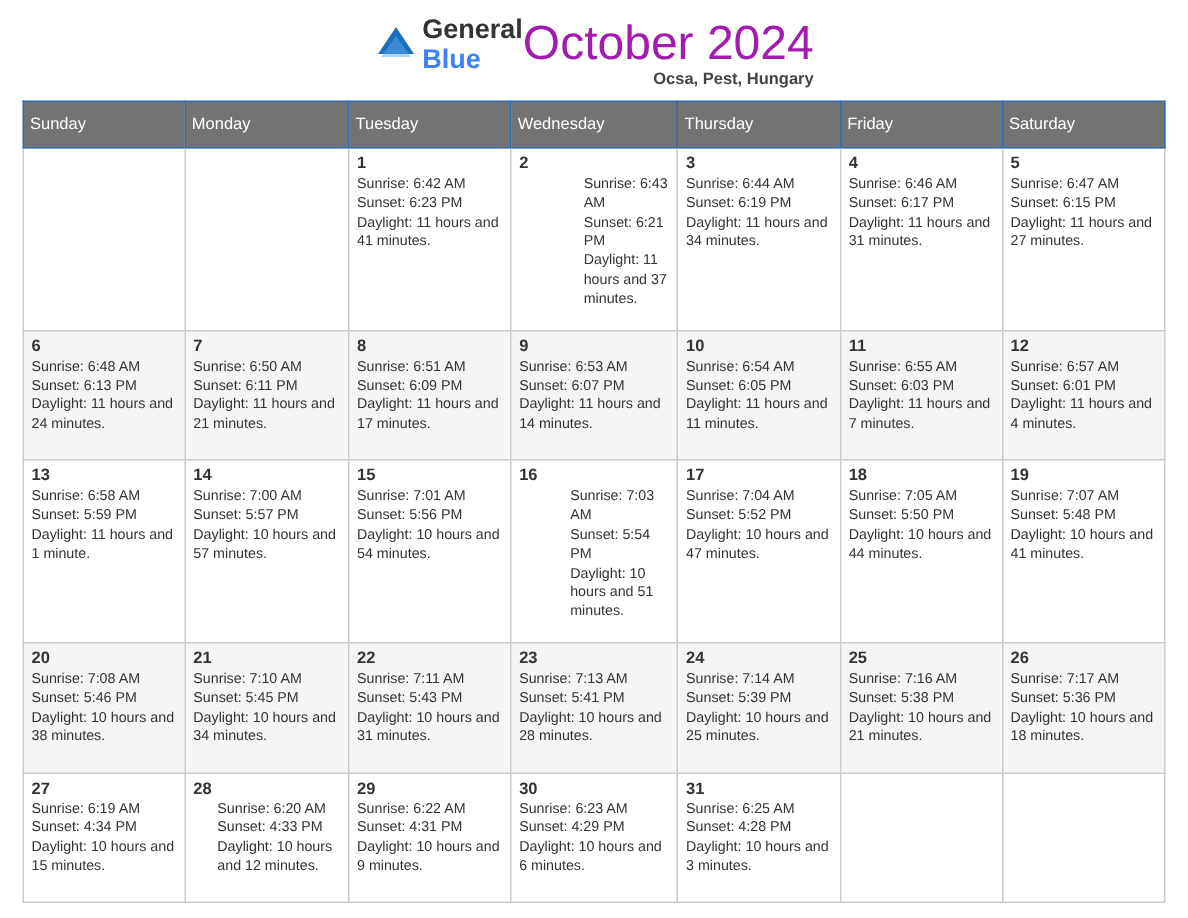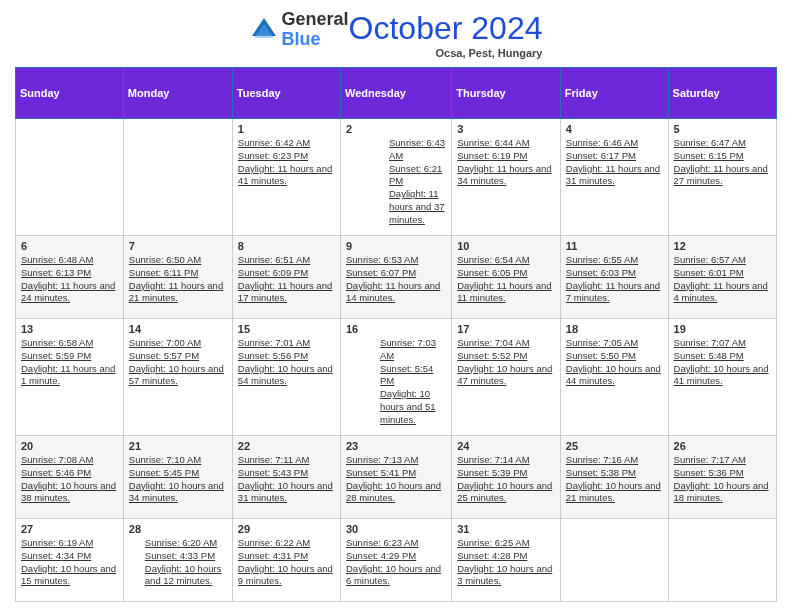--- a/index.html
+++ b/index.html
@@ -38,40 +38,40 @@
     .logo-icon {
       width: 28px;
       height: 28px;
     }
     .title-block {
       text-align: right;
     }
     .month-title {
       font-size: 32px;
       font-weight: normal;
-      color: #1d4ed8;
+      color: #a21caf;
     }
     .location {
       font-size: 11px;
       color: #444;
       font-weight: bold;
     }
     .calendar {
       flex: 1;
       border-collapse: collapse;
       width: 100%;
       font-size: 10px;
     }
     .calendar th {
-      background: #6d28d9;
+      background: #737373;
       color: #fff;
-      padding: 19px 4px;
+      padding: 9px 4px;
       text-align: left;
       font-size: 11px;
-      font-weight: bold;
+      font-weight: normal;
       border: 1px solid #2e6db4;
     }
     .calendar td {
       border: 1px solid #ccc;
       padding: 4px 5px;
       vertical-align: top;
       width: 113px;
       height: 80px;
       background: #fff;
       color: #333;
@@ -82,21 +82,20 @@
     .day-num {
       font-size: 11px;
       font-weight: bold;
       display: block;
       margin-bottom: 2px;
     }
     .cell-text {
       font-size: 9.5px;
       line-height: 1.35;
       color: #333;
-      text-decoration: underline;
     }
     .empty-cell {
       background: #fff !important;
     }
     .calendar tr:nth-child(even) td.empty-cell {
       background: #f5f5f5 !important;
     }
   </style>
 </head>
 <body>

